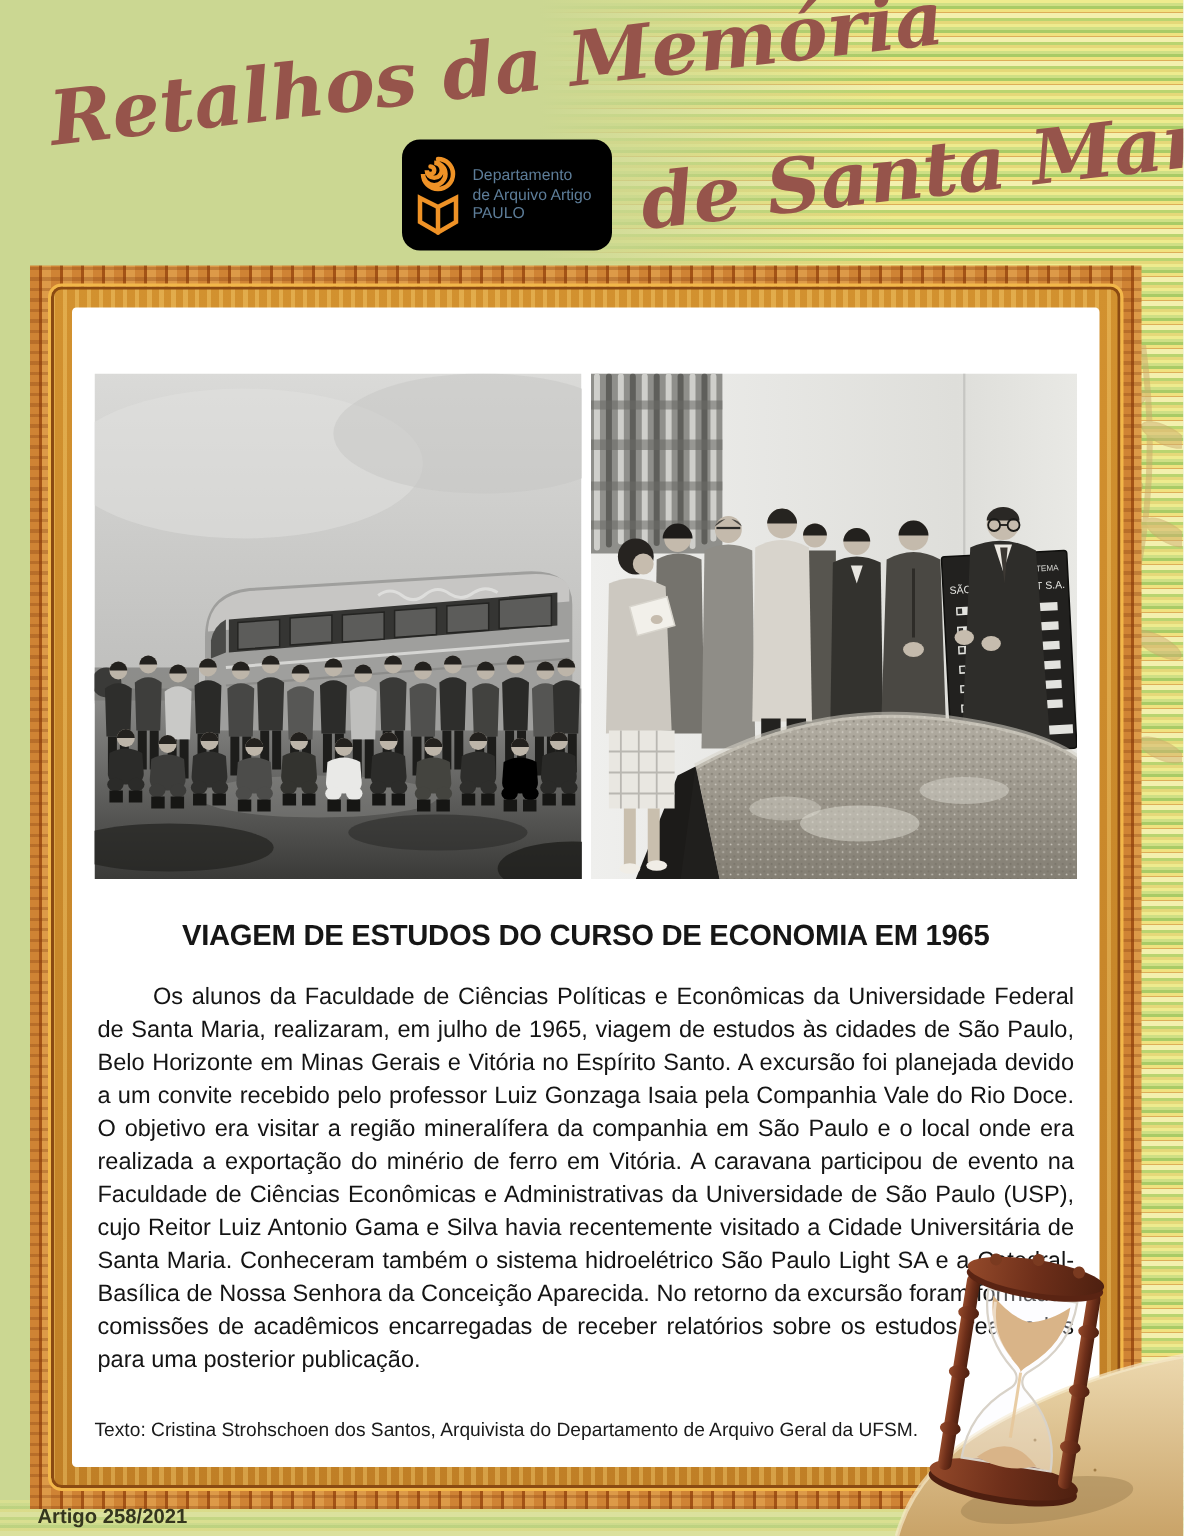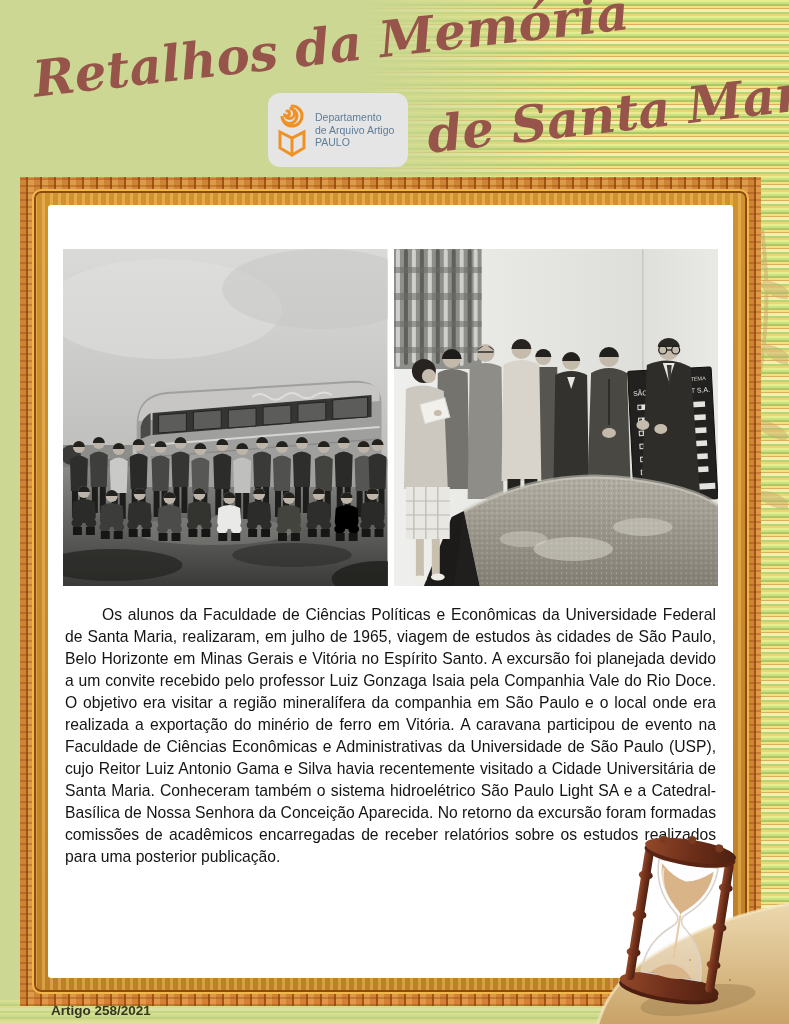--- a/index.html
+++ b/index.html
@@ -25,21 +25,21 @@
 
   
   .script-line{position:absolute;z-index:3;color:#96544b;
     font-family:"DejaVu Serif",serif;font-style:italic;font-weight:bold;
     font-size:50px;white-space:nowrap;transform-origin:left top;}
   .script-1{left:30px;top:50px;transform:rotate(-6.5deg);}
   .script-2{left:424px;top:106px;transform:rotate(-6.5deg);}
 
   
   .logo-badge{position:absolute;left:268px;top:93px;width:140px;height:74px;
-    background:#e5e5e5;border-radius:12px;z-index:4;display:flex;align-items:center;
+    background:#000000;border-radius:12px;z-index:4;display:flex;align-items:center;
     padding:4px 8px;box-sizing:border-box;gap:7px;}
   .logo-text{font-size:10.5px;line-height:1.22;color:#5d7d99;}
 
   
   .frame{position:absolute;left:20px;top:177px;width:741px;height:829px;
     z-index:2;box-sizing:border-box;padding:12px;
     background:
       repeating-linear-gradient(0deg,rgba(130,60,15,.30) 0 2px,rgba(255,255,255,0) 2px 7px),
       repeating-linear-gradient(90deg,#cf8334 0 6px,#a35316 6px 8px,#dd9a48 8px 14px);}
   .frame-gold{height:100%;box-sizing:border-box;padding:14px;border-radius:9px;
@@ -56,21 +56,21 @@
 
   .article-title{margin-top:27px;text-align:center;font-size:19.5px;
     font-weight:bold;color:#161616;letter-spacing:-0.2px;}
   .article-body{margin:18px 2px 0 2px;font-size:15.7px;line-height:1.4;
     text-align:justify;text-indent:37px;color:#141414;}
   .article-credit{margin-top:27px;font-size:12.8px;color:#1a1a1a;}
 
   .hourglass-wrap{position:absolute;left:580px;top:830px;z-index:5;}
 
   .footer-num{position:absolute;left:25px;top:1003px;z-index:3;
-    font-size:13.5px;font-weight:bold;color:#35361e;margin-left:26px;}
+    font-size:13.5px;font-weight:bold;color:#35361e;}
 </style>
 </head>
 <body>
 
 <div class="page">
 
   <div class="stripes stripes-right"></div>
   <div class="stripes stripes-bottom"></div>
 
   <svg class="fern" width="60" height="340" viewBox="0 0 60 340">
@@ -327,23 +327,25 @@
                 <line x1="12" y1="280" x2="56" y2="280"></line>
               </g>
               <rect x="22" y="290" width="8" height="38" fill="#c9bfae"></rect>
               <rect x="38" y="290" width="8" height="36" fill="#c9bfae"></rect>
               <ellipse cx="26" cy="330" rx="7" ry="3.5" fill="#f0ede6"></ellipse>
               <ellipse cx="44" cy="328" rx="7" ry="3.5" fill="#f0ede6"></ellipse>
             </g>
           </svg>
         </div>
 
+        <div class="article-title">VIAGEM DE ESTUDOS DO CURSO DE ECONOMIA EM 1965</div>
 
         <p class="article-body">Os alunos da Faculdade de Ciências Políticas e Econômicas da Universidade Federal de Santa Maria, realizaram, em julho de 1965, viagem de estudos às cidades de São Paulo, Belo Horizonte em Minas Gerais e Vitória no Espírito Santo. A excursão foi planejada devido a um convite recebido pelo professor Luiz Gonzaga Isaia pela Companhia Vale do Rio Doce. O objetivo era visitar a região mineralífera da companhia em São Paulo e o local onde era realizada a exportação do minério de ferro em Vitória. A caravana participou de evento na Faculdade de Ciências Econômicas e Administrativas da Universidade de São Paulo (USP), cujo Reitor Luiz Antonio Gama e Silva havia recentemente visitado a Cidade Universitária de Santa Maria. Conheceram também o sistema hidroelétrico São Paulo Light SA e a Catedral-Basílica de Nossa Senhora da Conceição Aparecida. No retorno da excursão foram formadas comissões de acadêmicos encarregadas de receber relatórios sobre os estudos realizados para uma posterior publicação.</p>
 
+        <div class="article-credit">Texto: Cristina Strohschoen dos Santos, Arquivista do Departamento de Arquivo Geral da UFSM.</div>
       </div>
     </div>
   </div>
 
   <div class="hourglass-wrap">
     <svg width="209" height="194" viewBox="0 0 209 194">
       <defs>
         <linearGradient id="sandG" x1="0" y1="0" x2="0" y2="1">
           <stop offset="0" stop-color="#ecd8ae"></stop>
             <stop offset="1" stop-color="#c9a368"></stop>

